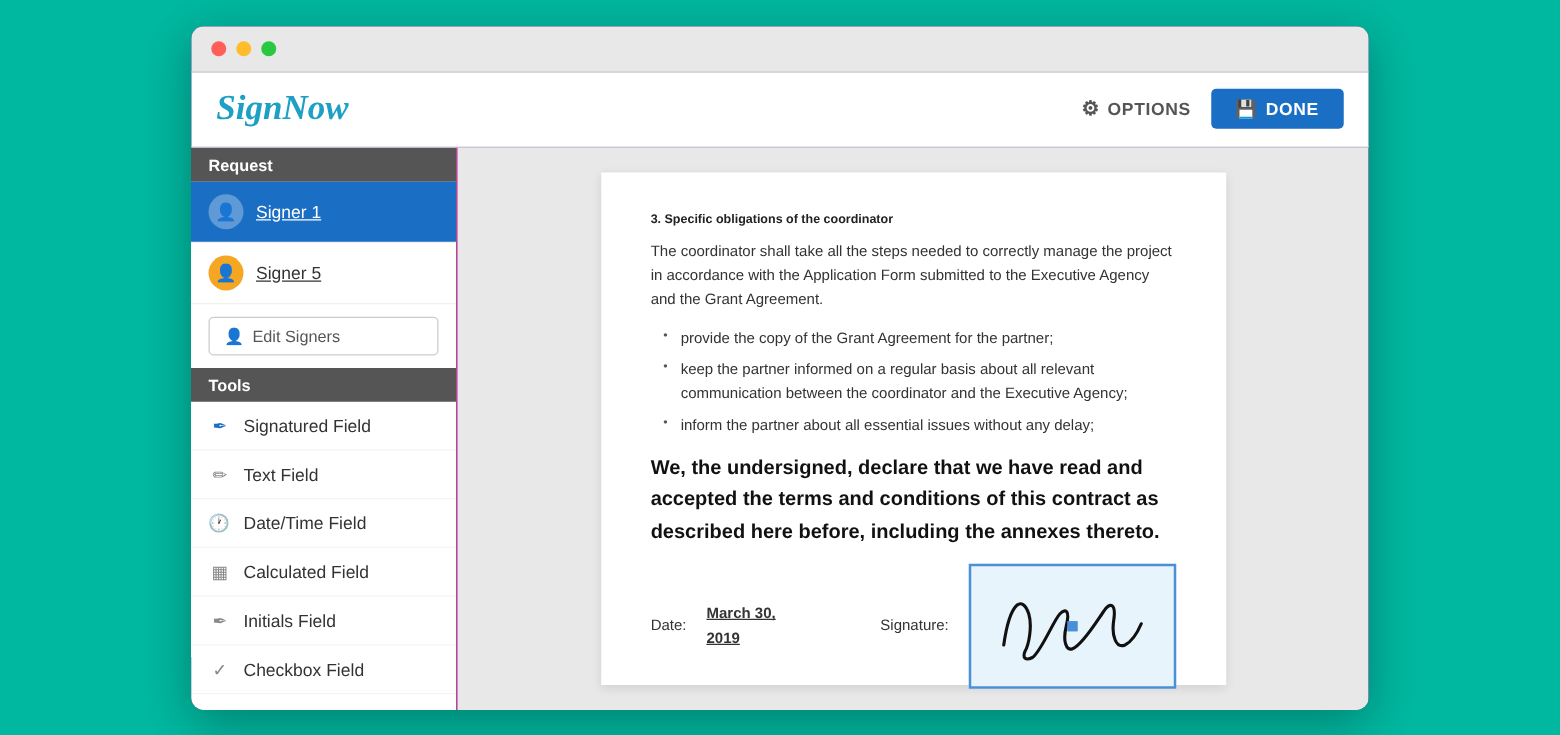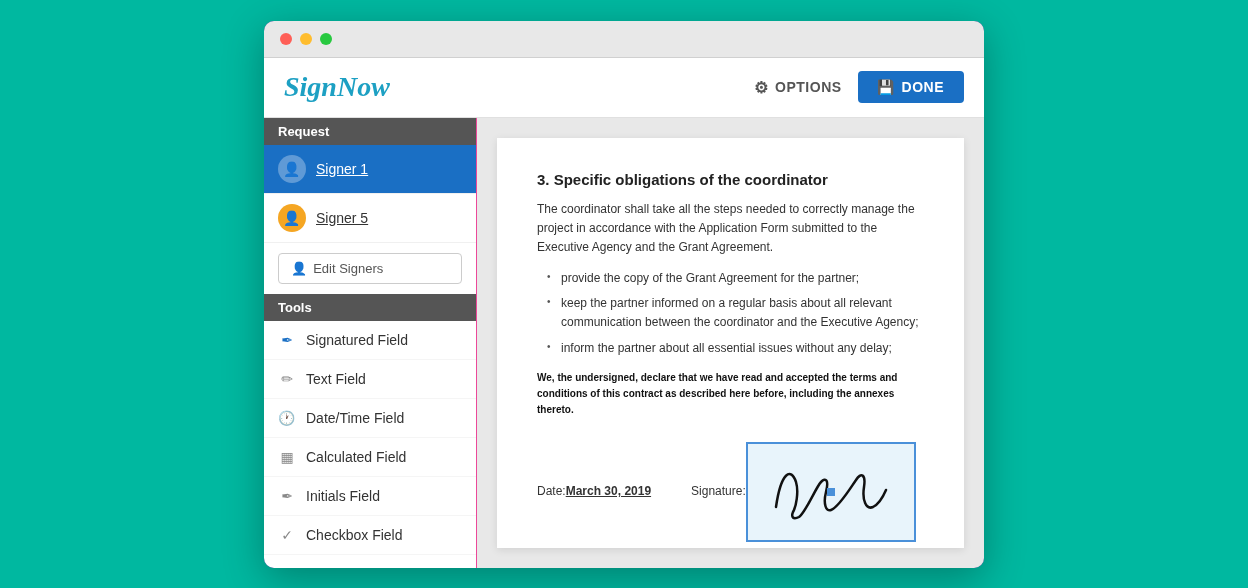--- a/index.html
+++ b/index.html
@@ -7,21 +7,21 @@
       background-color: #00b8a0;
       font-family: -apple-system, BlinkMacSystemFont, 'Segoe UI', sans-serif;
       display: flex;
       align-items: center;
       justify-content: center;
       min-height: 100vh;
       padding: 20px;
     }
 
     .window {
-      width: 720px;
+      width: 942px;
       background: #4c1d95;
       border-radius: 10px;
       box-shadow: 0 10px 40px rgba(0,0,0,0.3);
       overflow: hidden;
     }
 
     .titlebar {
       background: #e8e8e8;
       padding: 12px 16px;
       display: flex;
@@ -212,21 +212,21 @@
       min-height: 400px;
       padding: 30px 40px;
       box-shadow: 0 2px 8px rgba(0,0,0,0.1);
       font-size: 12px;
       line-height: 1.6;
       color: #222;
     }
 
     .doc-heading {
       font-weight: 700;
-      font-size: 15px;
+      font-size: 10px;
       margin-bottom: 8px;
     }
 
     .doc-para {
       font-size: 12px;
       margin-bottom: 12px;
       color: #333;
     }
 
     .doc-list {
@@ -246,28 +246,29 @@
     .doc-list li::before {
       content: '•';
       position: absolute;
       left: 0;
       color: #555;
       font-size: 10px;
     }
 
     .doc-statement {
       font-weight: 700;
-      font-size: 10px;
-      margin-bottom: 24px;
+      font-size: 16px;
+      margin-bottom: 12px;
       color: #111;
     }
 
     .signature-row {
       display: flex;
       align-items: center;
+      gap: 16px;
       margin-top: 10px;
     }
 
     .date-label {
       font-size: 12px;
       color: #333;
     }
 
     .date-value {
       font-size: 12px;

